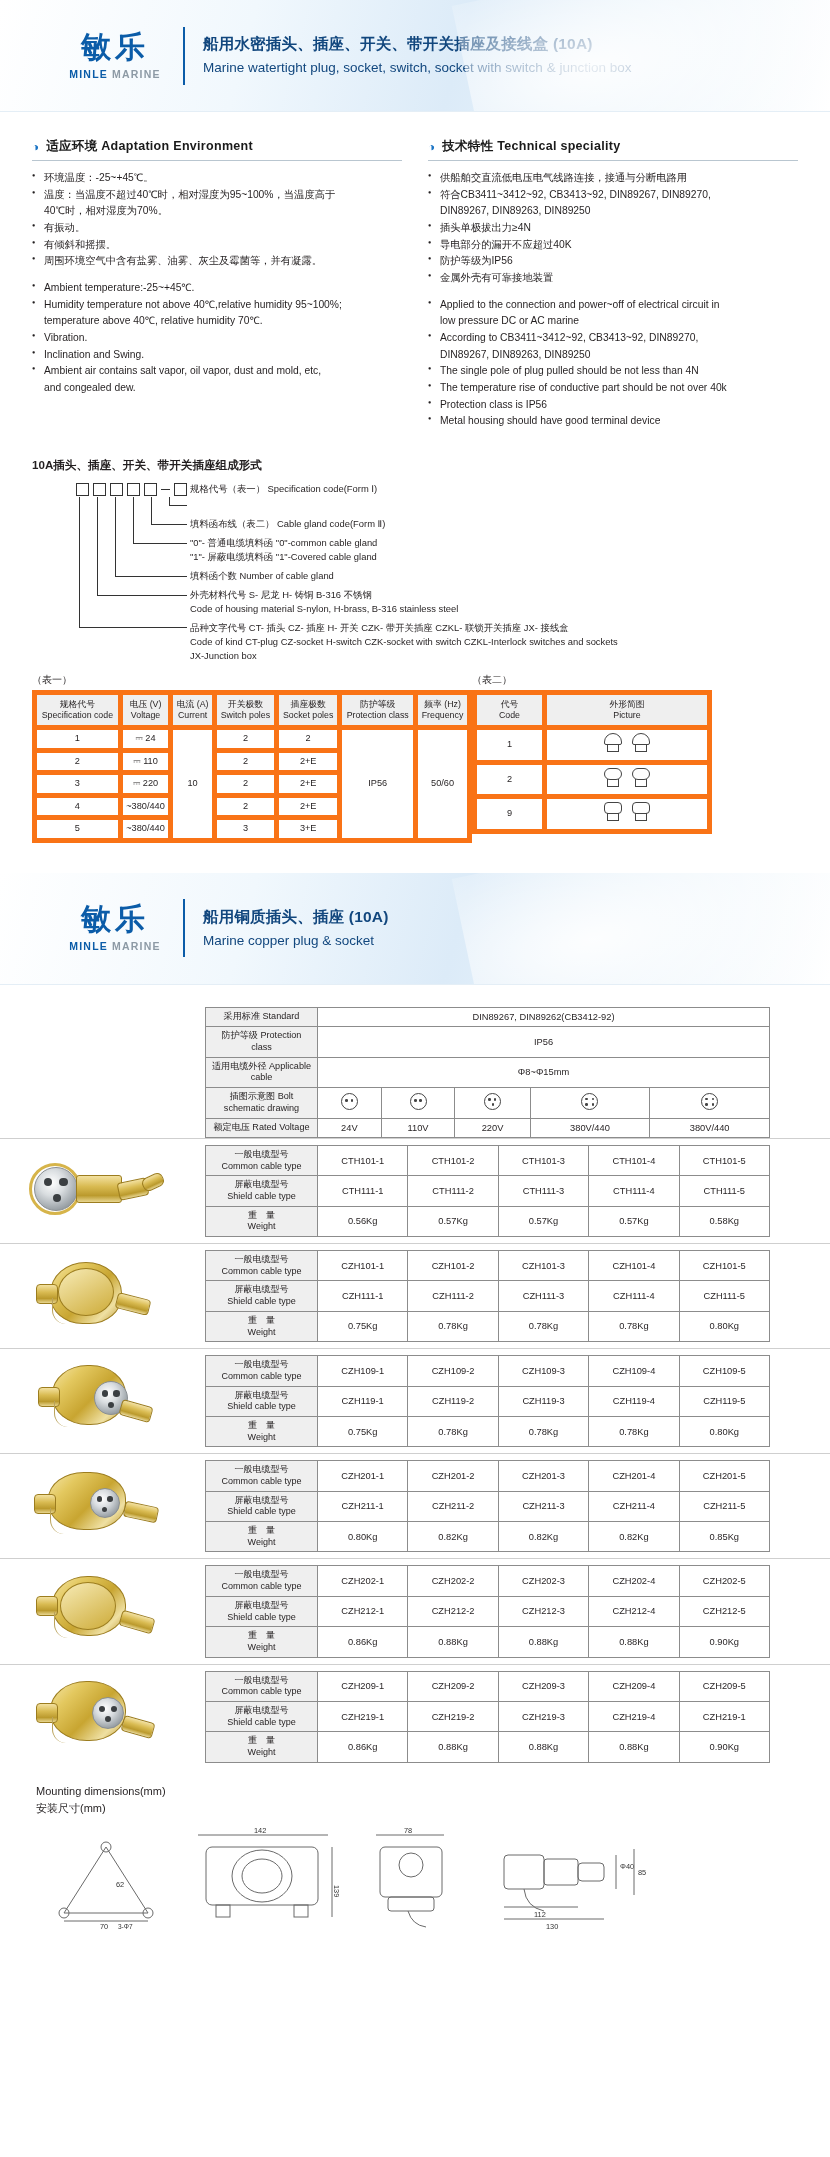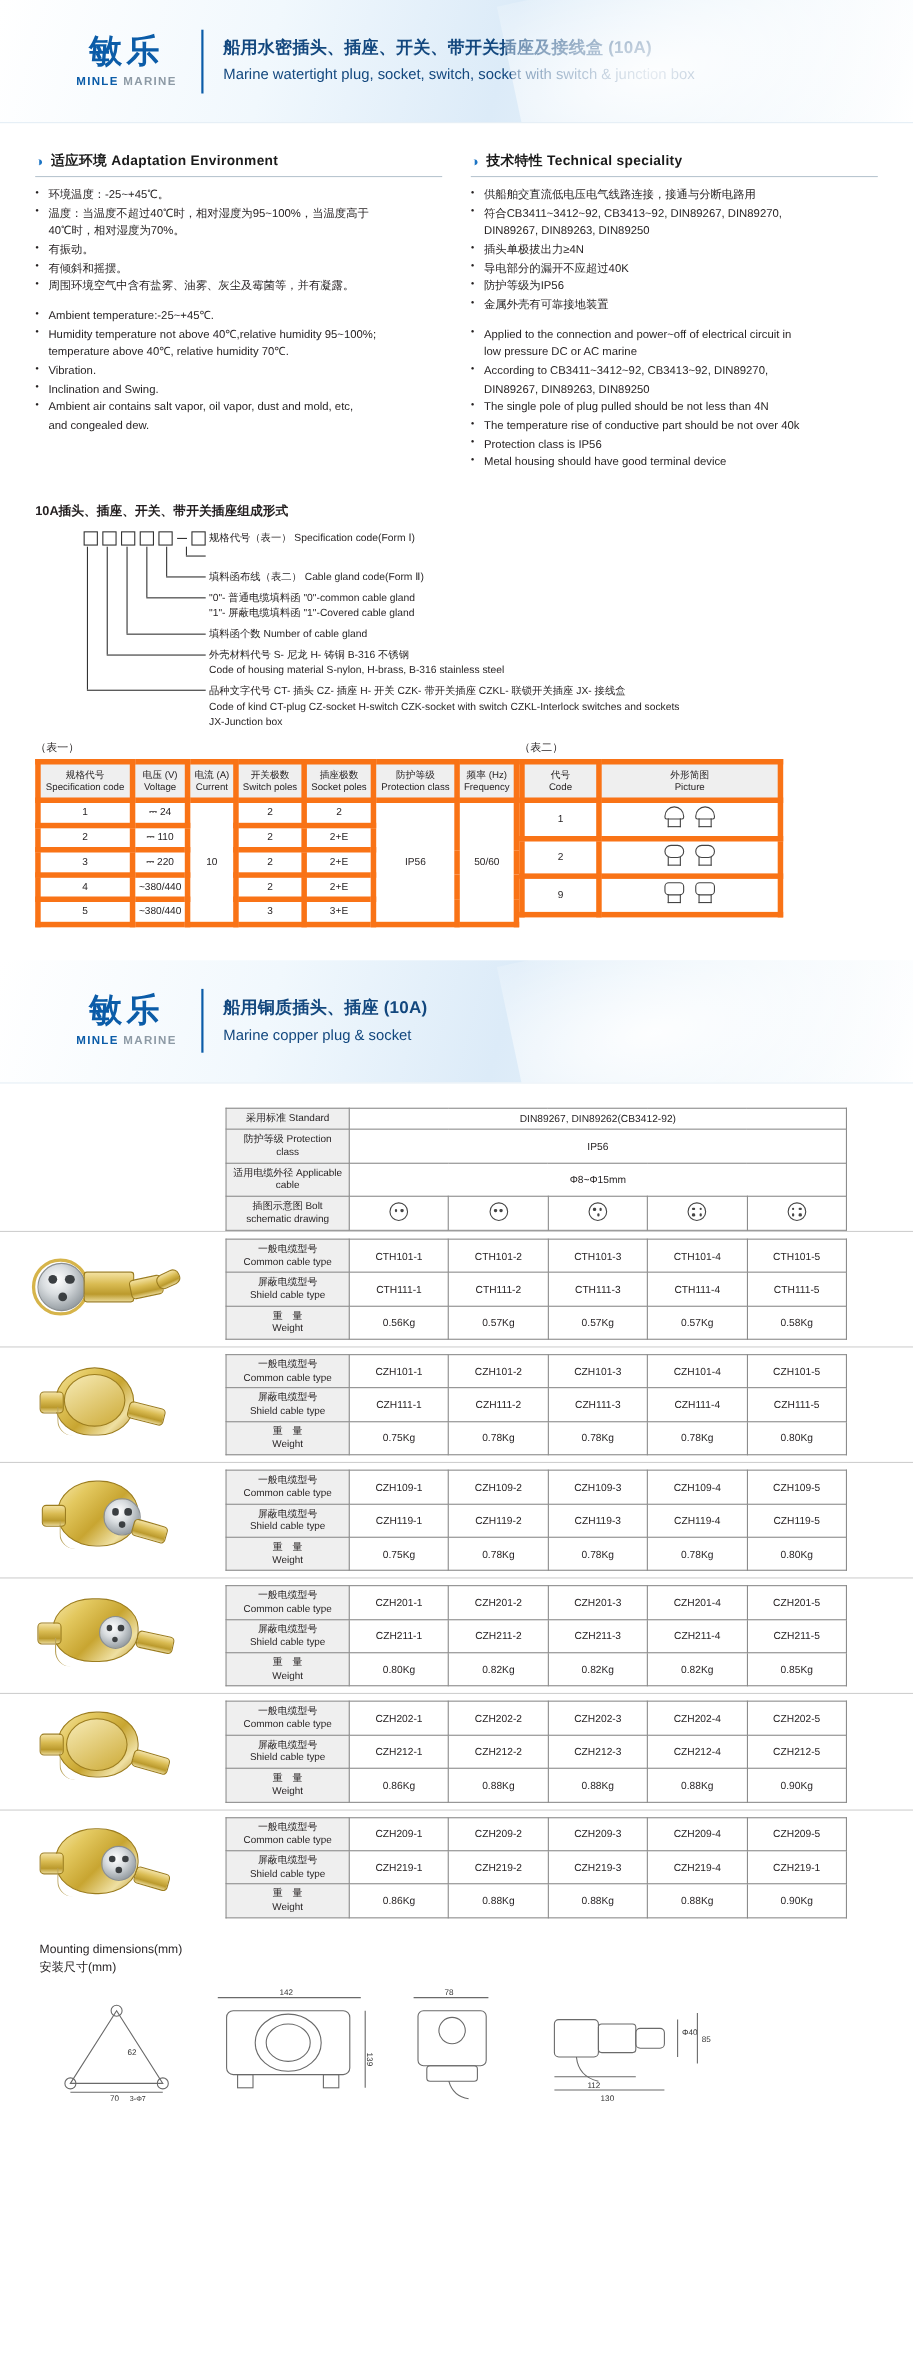--- a/index.html
+++ b/index.html
@@ -378,20 +378,28 @@
           <td colspan="5">Φ8~Φ15mm</td>
         </tr>
         <tr>
           <td class="lbl">插图示意图  Bolt schematic drawing</td>
           <td><span class="socket-sym ss-a"><i></i><i></i></span></td>
           <td><span class="socket-sym ss-a"><i></i><i></i></span></td>
           <td><span class="socket-sym ss-b"><i></i><i></i><i></i></span></td>
           <td><span class="socket-sym ss-c"><i></i><i></i><i></i><i></i></span></td>
           <td><span class="socket-sym ss-c"><i></i><i></i><i></i><i></i></span></td>
         </tr>
+        <tr>
+          <td class="lbl">额定电压  Rated Voltage</td>
+          <td>24V</td>
+          <td>110V</td>
+          <td>220V</td>
+          <td>380V/440</td>
+          <td>380V/440</td>
+        </tr>
       </tbody>
         </table>
     </div>
 
     <div class="prow">
       <div class="photo">
         <div class="brass" style="width:150px;height:68px;">
           <div class="b-face" style="left:6px; top:10px; width:44px; height:44px;">
             <span class="hole" style="left:9px; top:10px;"></span>
             <span class="hole" style="right:9px; top:10px;"></span>

